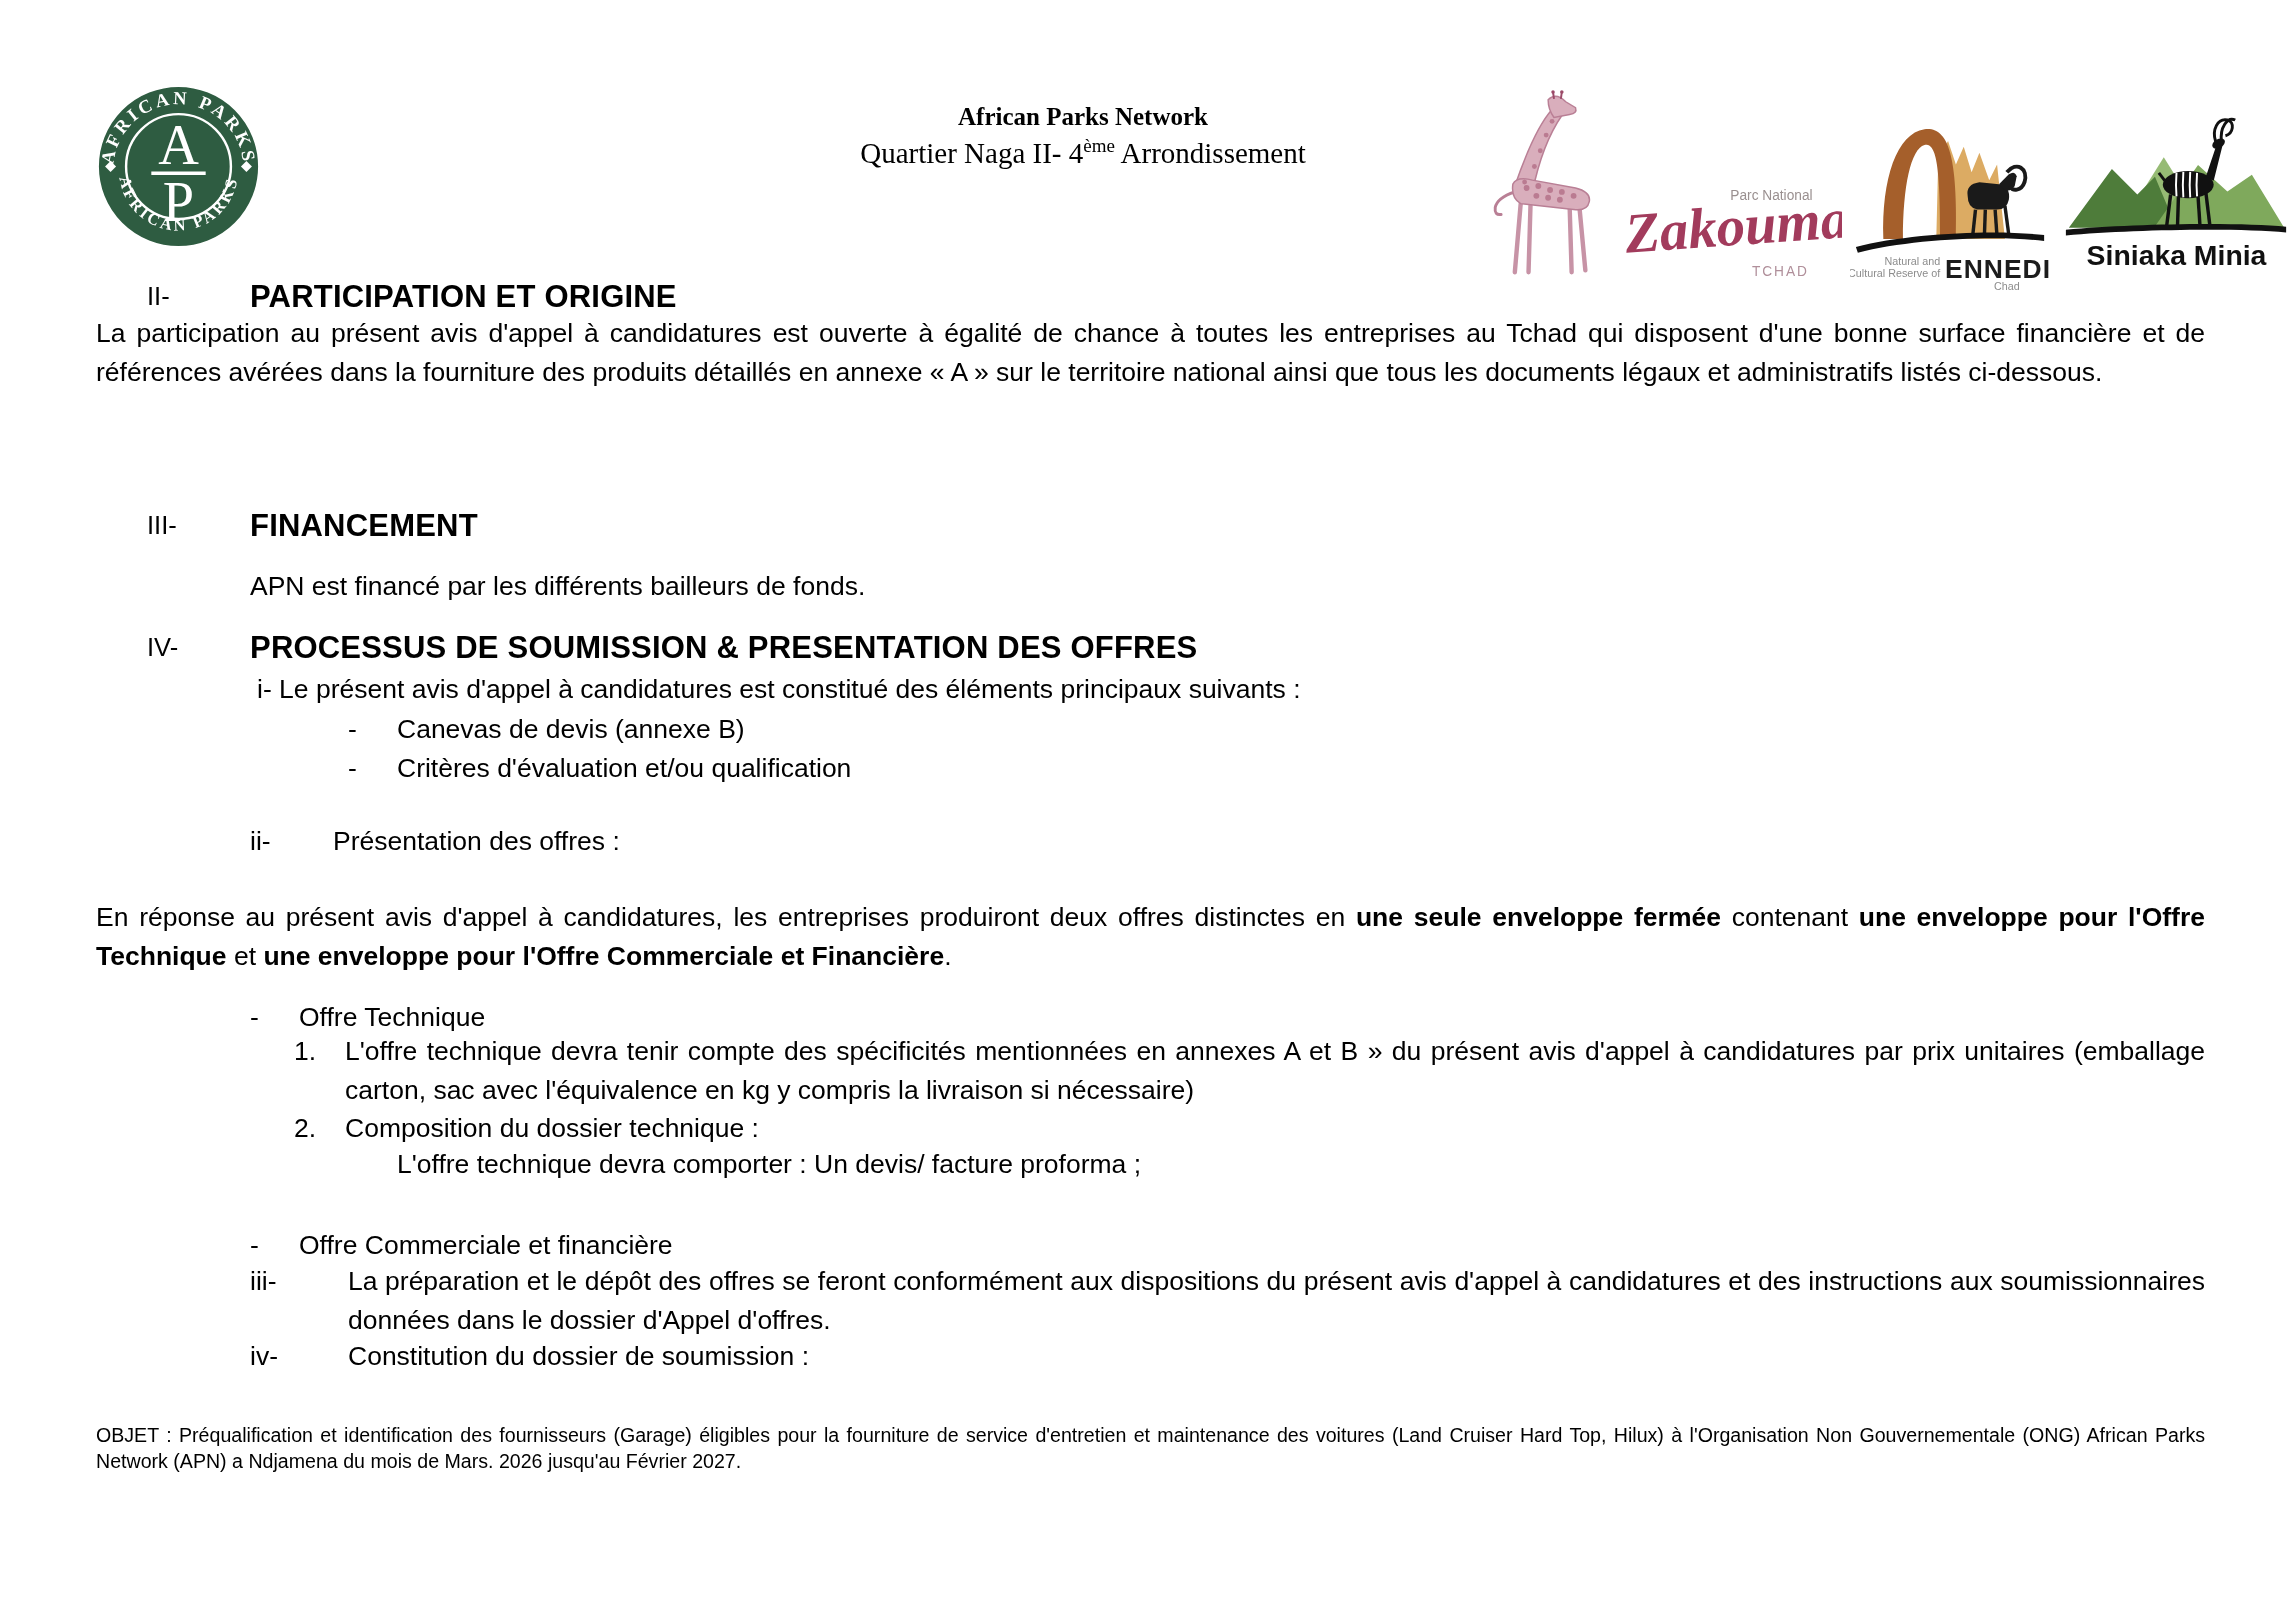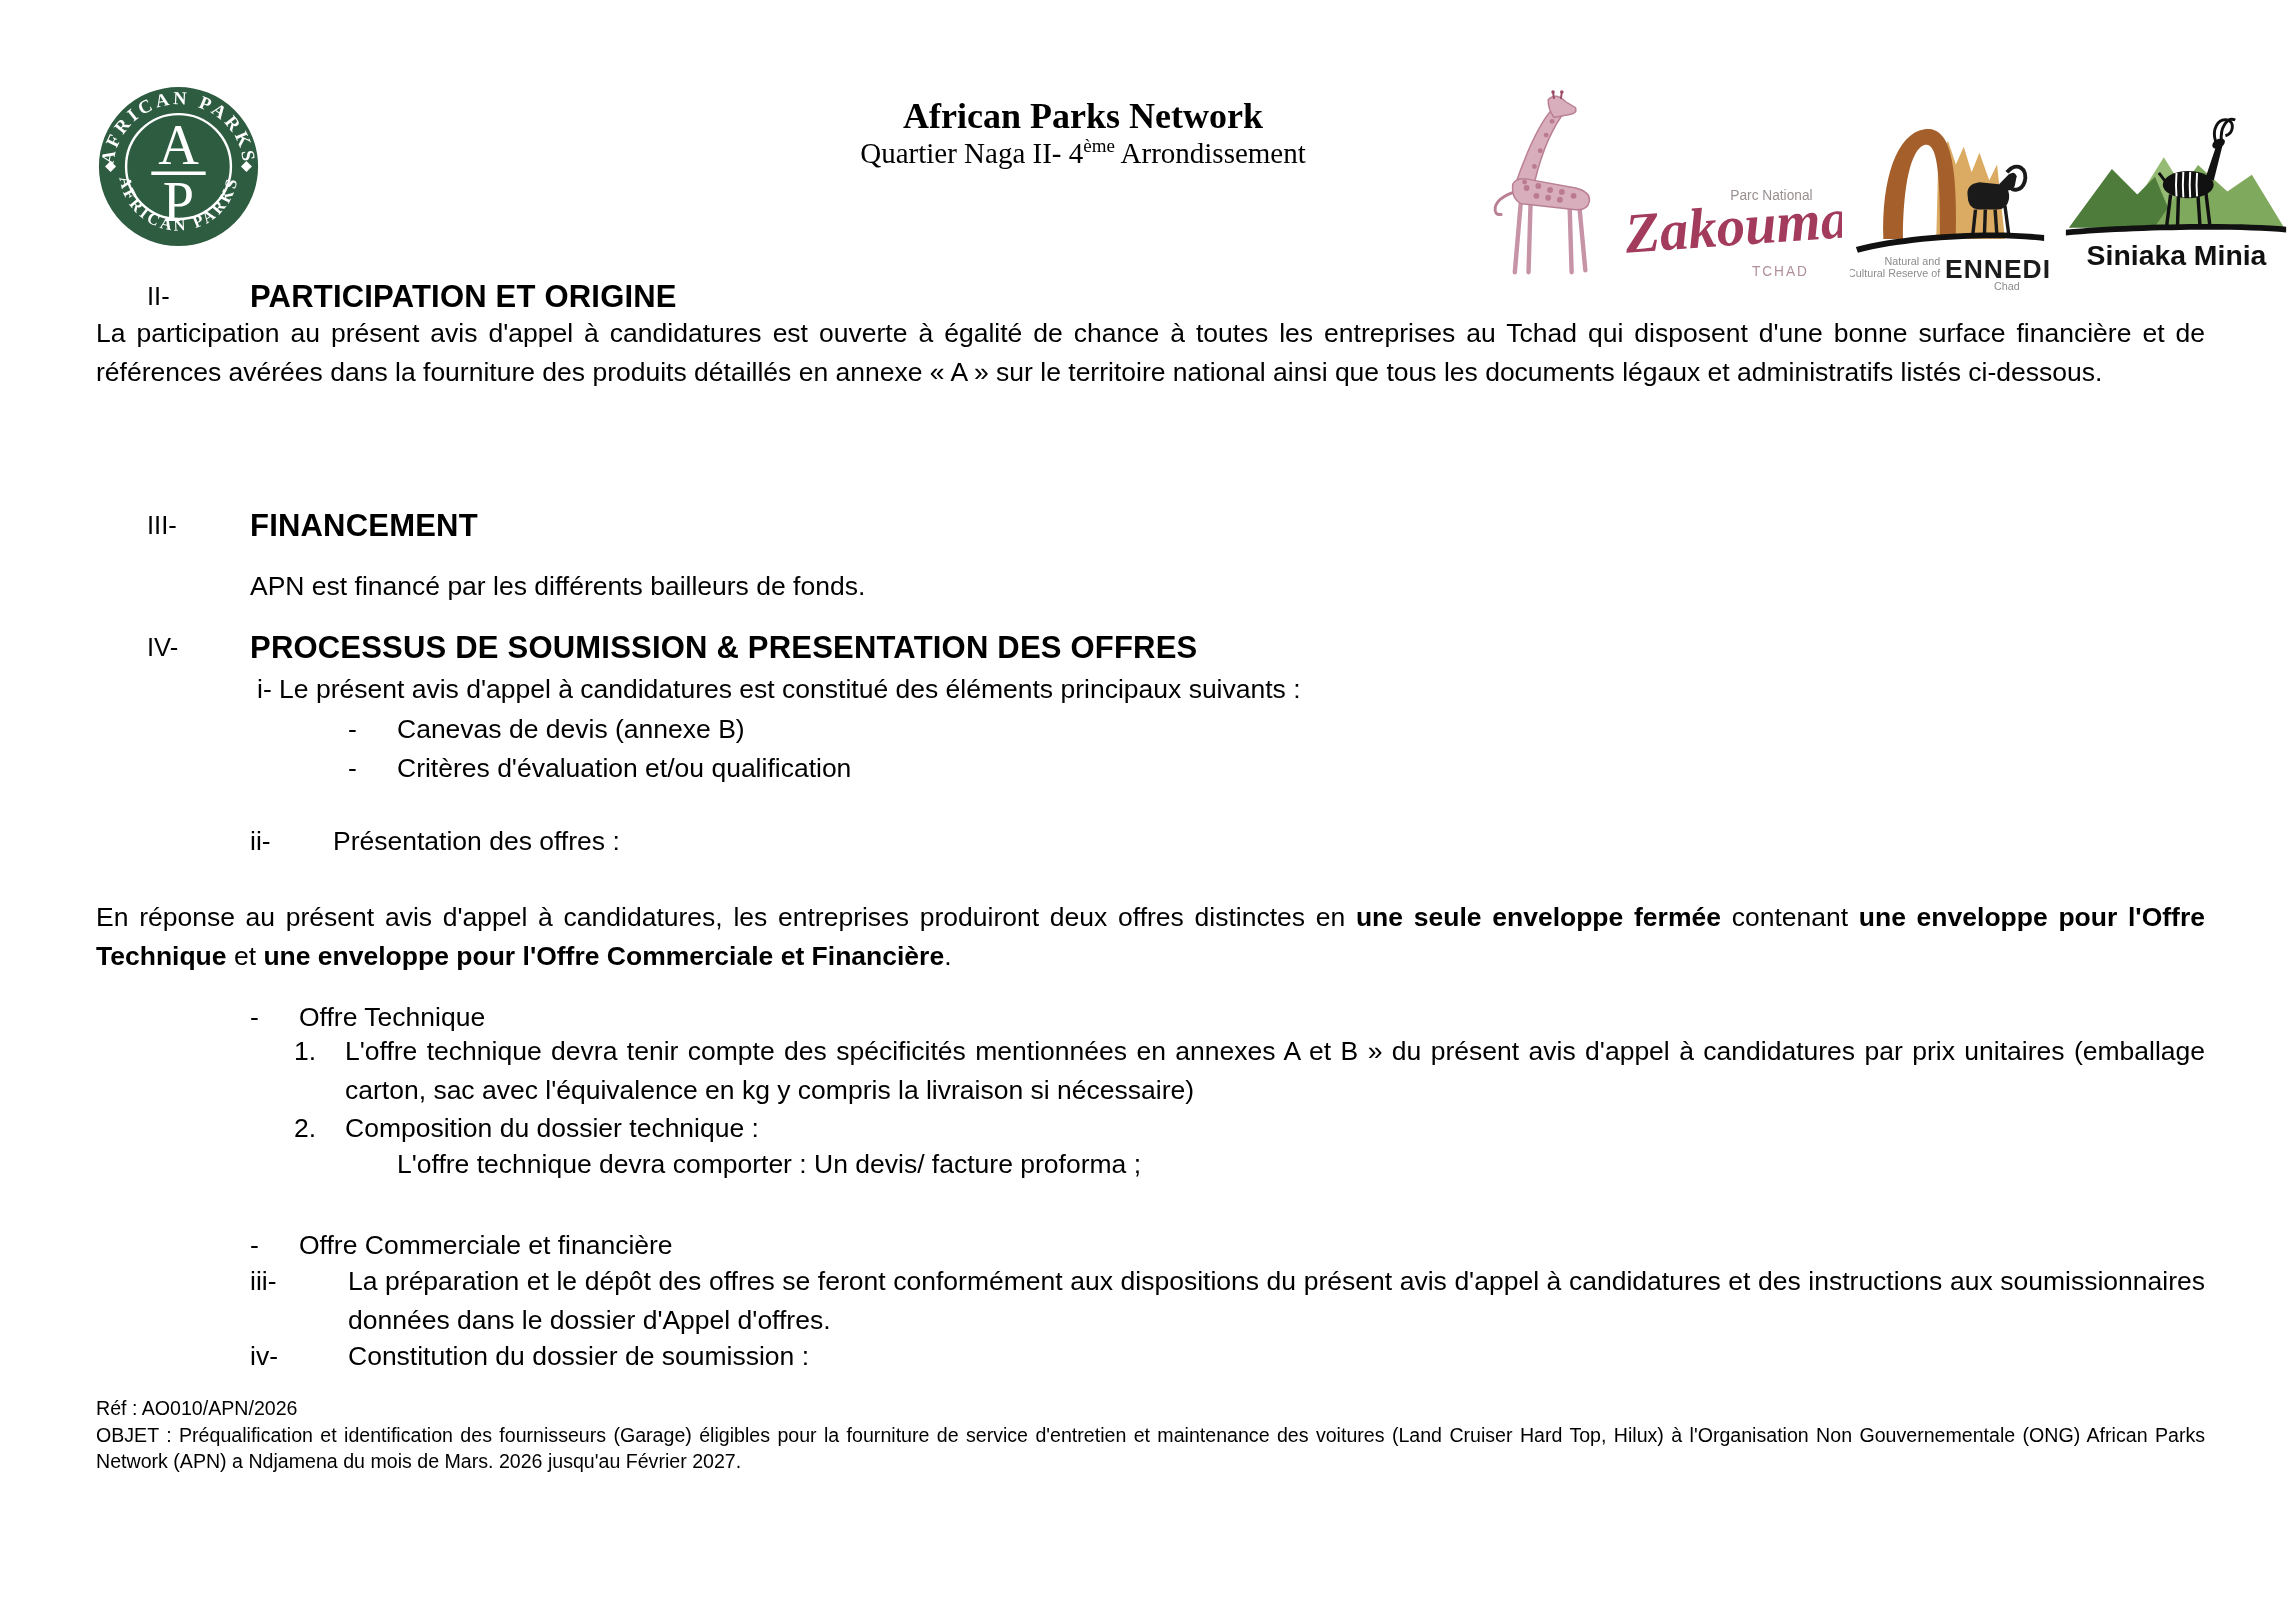--- a/index.html
+++ b/index.html
@@ -5,21 +5,21 @@
   html,body{margin:0;padding:0;background:#888;}
   .page{
     position:relative;width:2293px;height:1621px;background:#fff;
     font-family:"Liberation Sans",sans-serif;color:#000;overflow:hidden;
   }
   
   .hdr-center{
     position:absolute;left:691px;top:98px;width:784px;text-align:center;
     font-family:"Liberation Serif",serif;color:#000;
   }
-  .hdr-org{font-size:36px;font-weight:bold;line-height:37px;}
+  .hdr-org{font-size:25px;font-weight:bold;line-height:37px;}
   .hdr-line{font-size:29px;line-height:37px;}
   .hdr-sup{font-size:19px;vertical-align:super;line-height:0;}
   .logo-ap{position:absolute;left:96px;top:84px;width:165px;height:165px;}
   .partners{position:absolute;left:1458px;top:90px;width:834px;height:196px;}
   .logo-zakouma{position:absolute;left:0;top:0;width:384px;height:194px;}
   .logo-ennedi{position:absolute;left:392px;top:0;width:201px;height:201px;}
   .logo-siniaka{position:absolute;left:603px;top:17.6px;width:231px;height:167px;}
   
   .blk{position:absolute;left:96px;width:2109px;font-size:26.5px;line-height:39px;color:#000;}
   .just{text-align:justify;}
@@ -218,17 +218,16 @@
 
   <div class="blk rn-row" style="top:1262px">
     <span class="rn-num">iii-</span>
     <span class="rn-text just">La préparation et le dépôt des offres se feront conformément aux dispositions du présent avis d'appel à candidatures et des instructions aux soumissionnaires données dans le dossier d'Appel d'offres.</span>
   </div>
   <div class="blk rn-row" style="top:1337px">
     <span class="rn-num">iv-</span>
     <span class="rn-text">Constitution du dossier de soumission :</span>
   </div>
 
-  <div class="foot" style="top:1396px">Réf : AO010/APN/2026</div>
   <div class="foot just" style="top:1423px">OBJET : Préqualification et identification des fournisseurs (Garage) éligibles pour la fourniture de service d'entretien et maintenance des voitures (Land Cruiser Hard Top, Hilux) à l'Organisation Non Gouvernementale (ONG) African Parks Network (APN) a Ndjamena du mois de Mars. 2026 jusqu'au Février 2027.</div>
 
 </div>
 
 
 </body></html>

